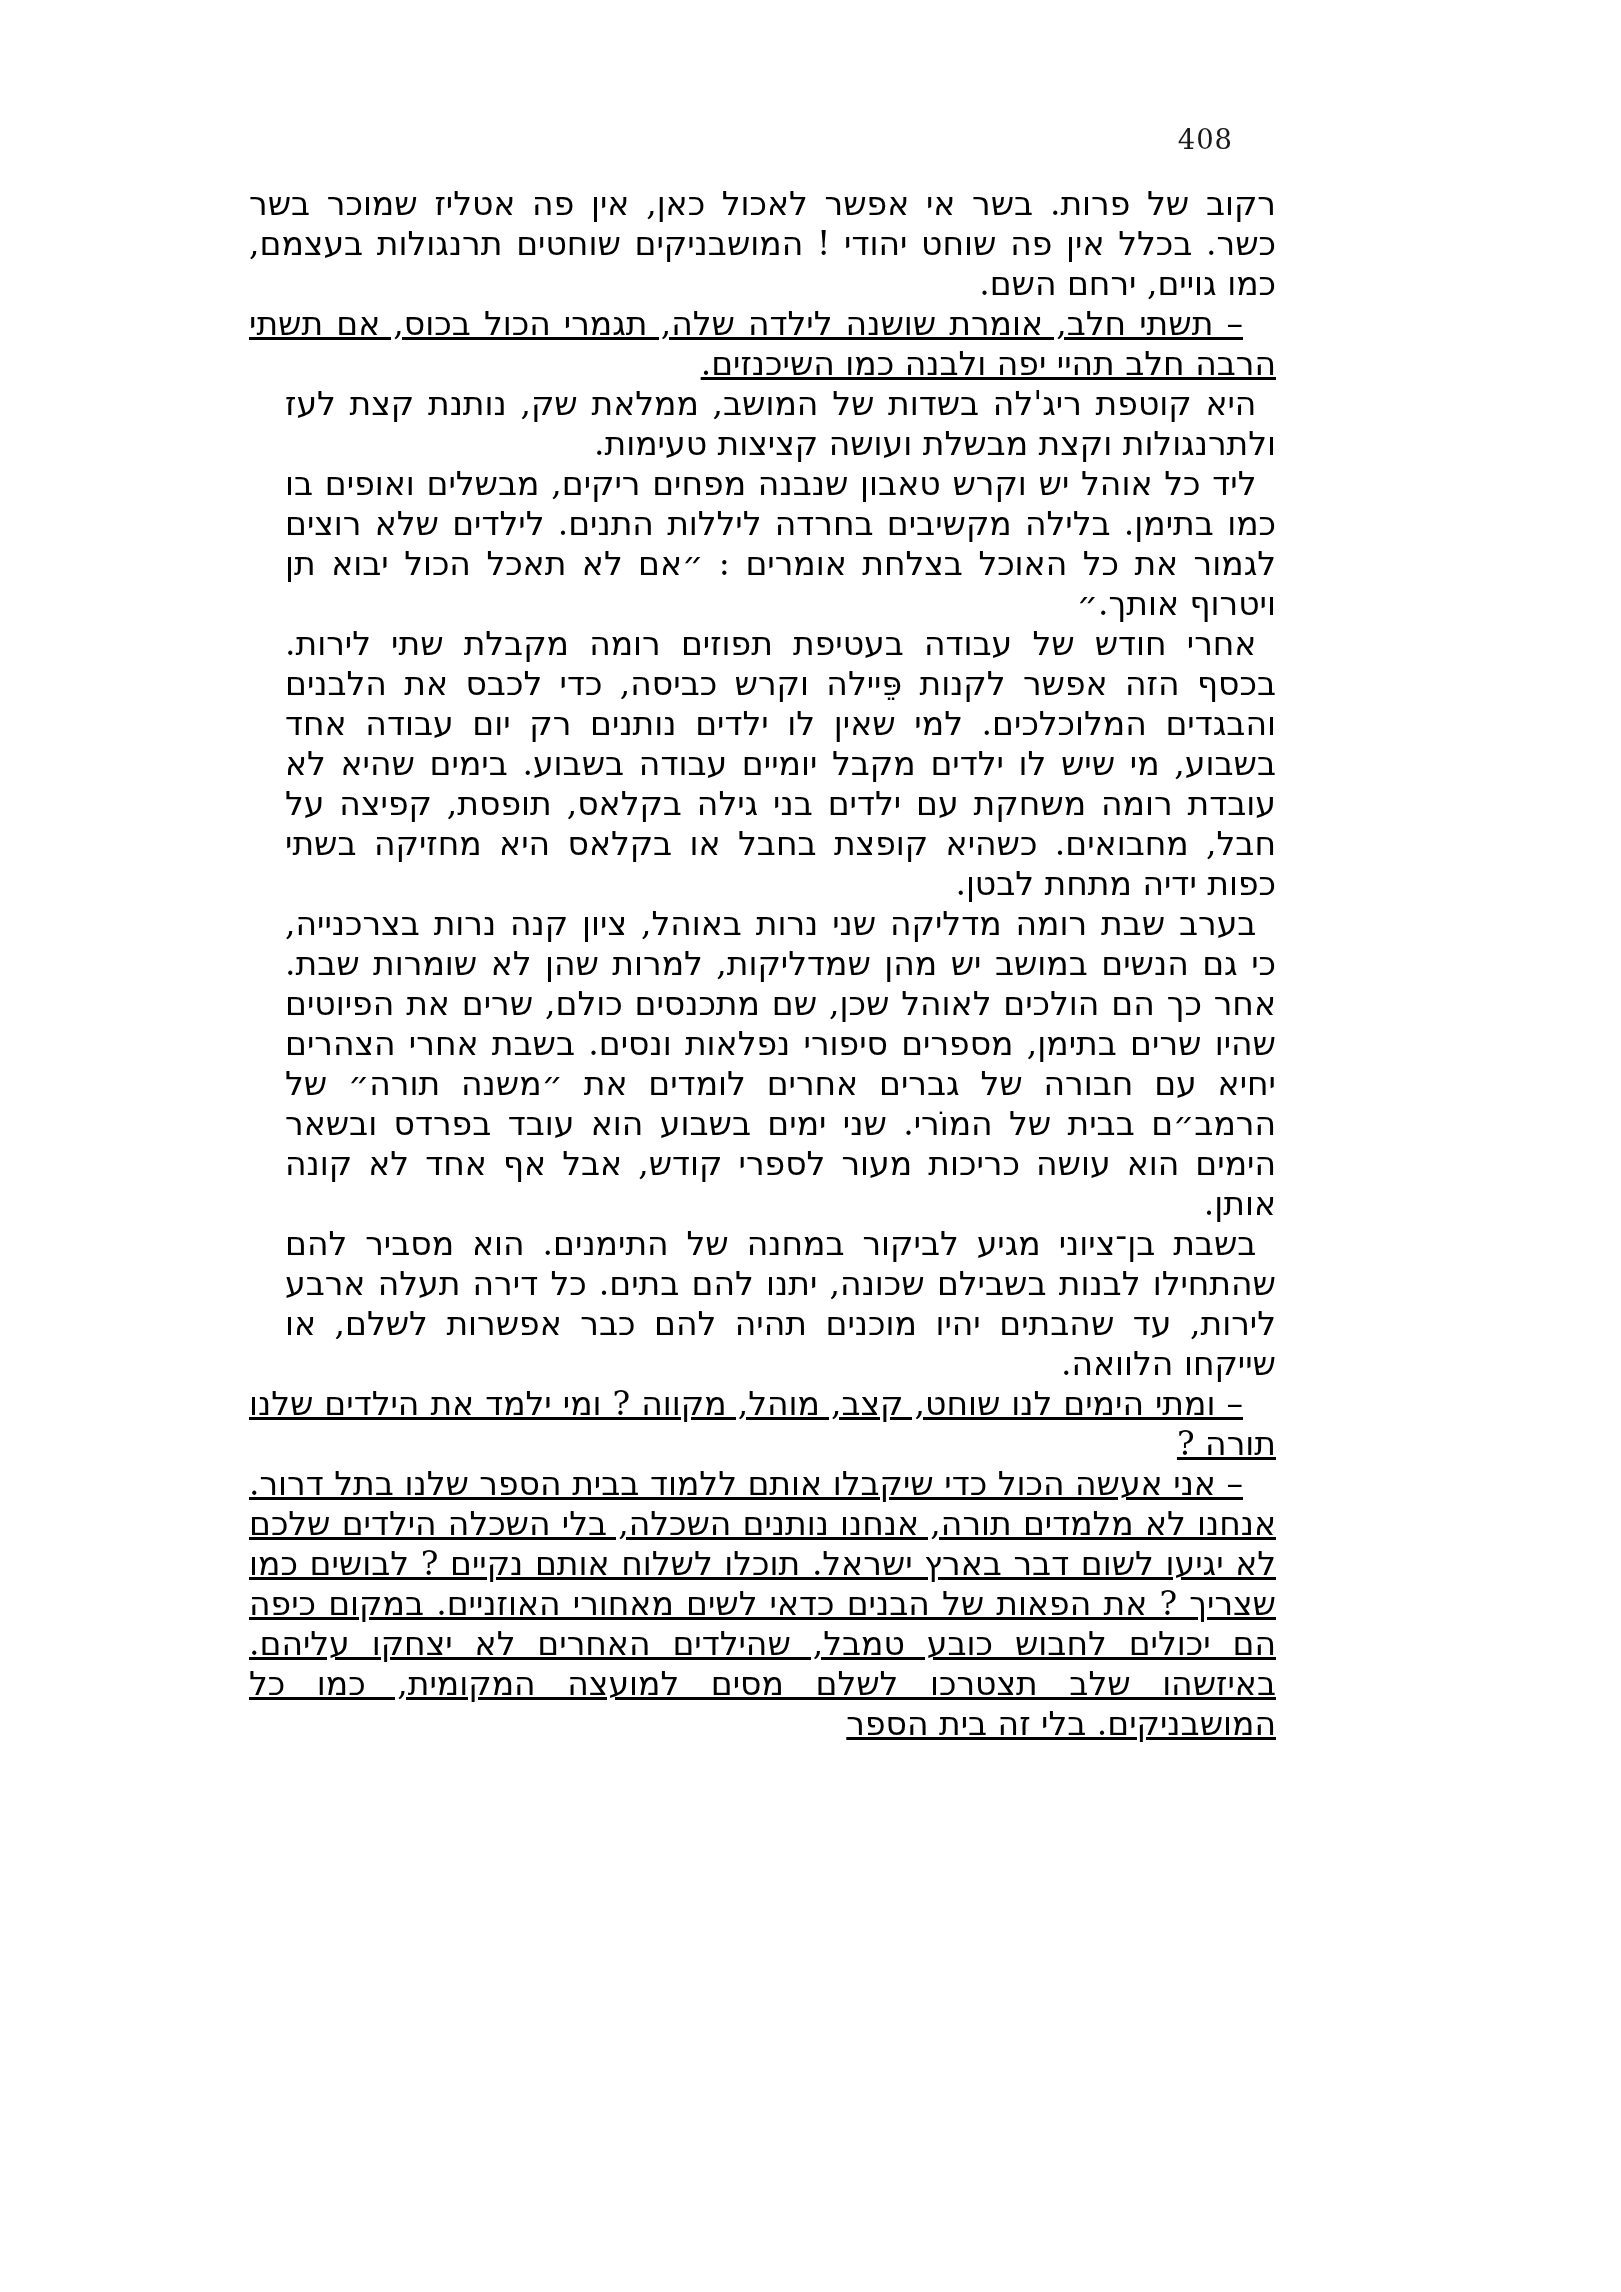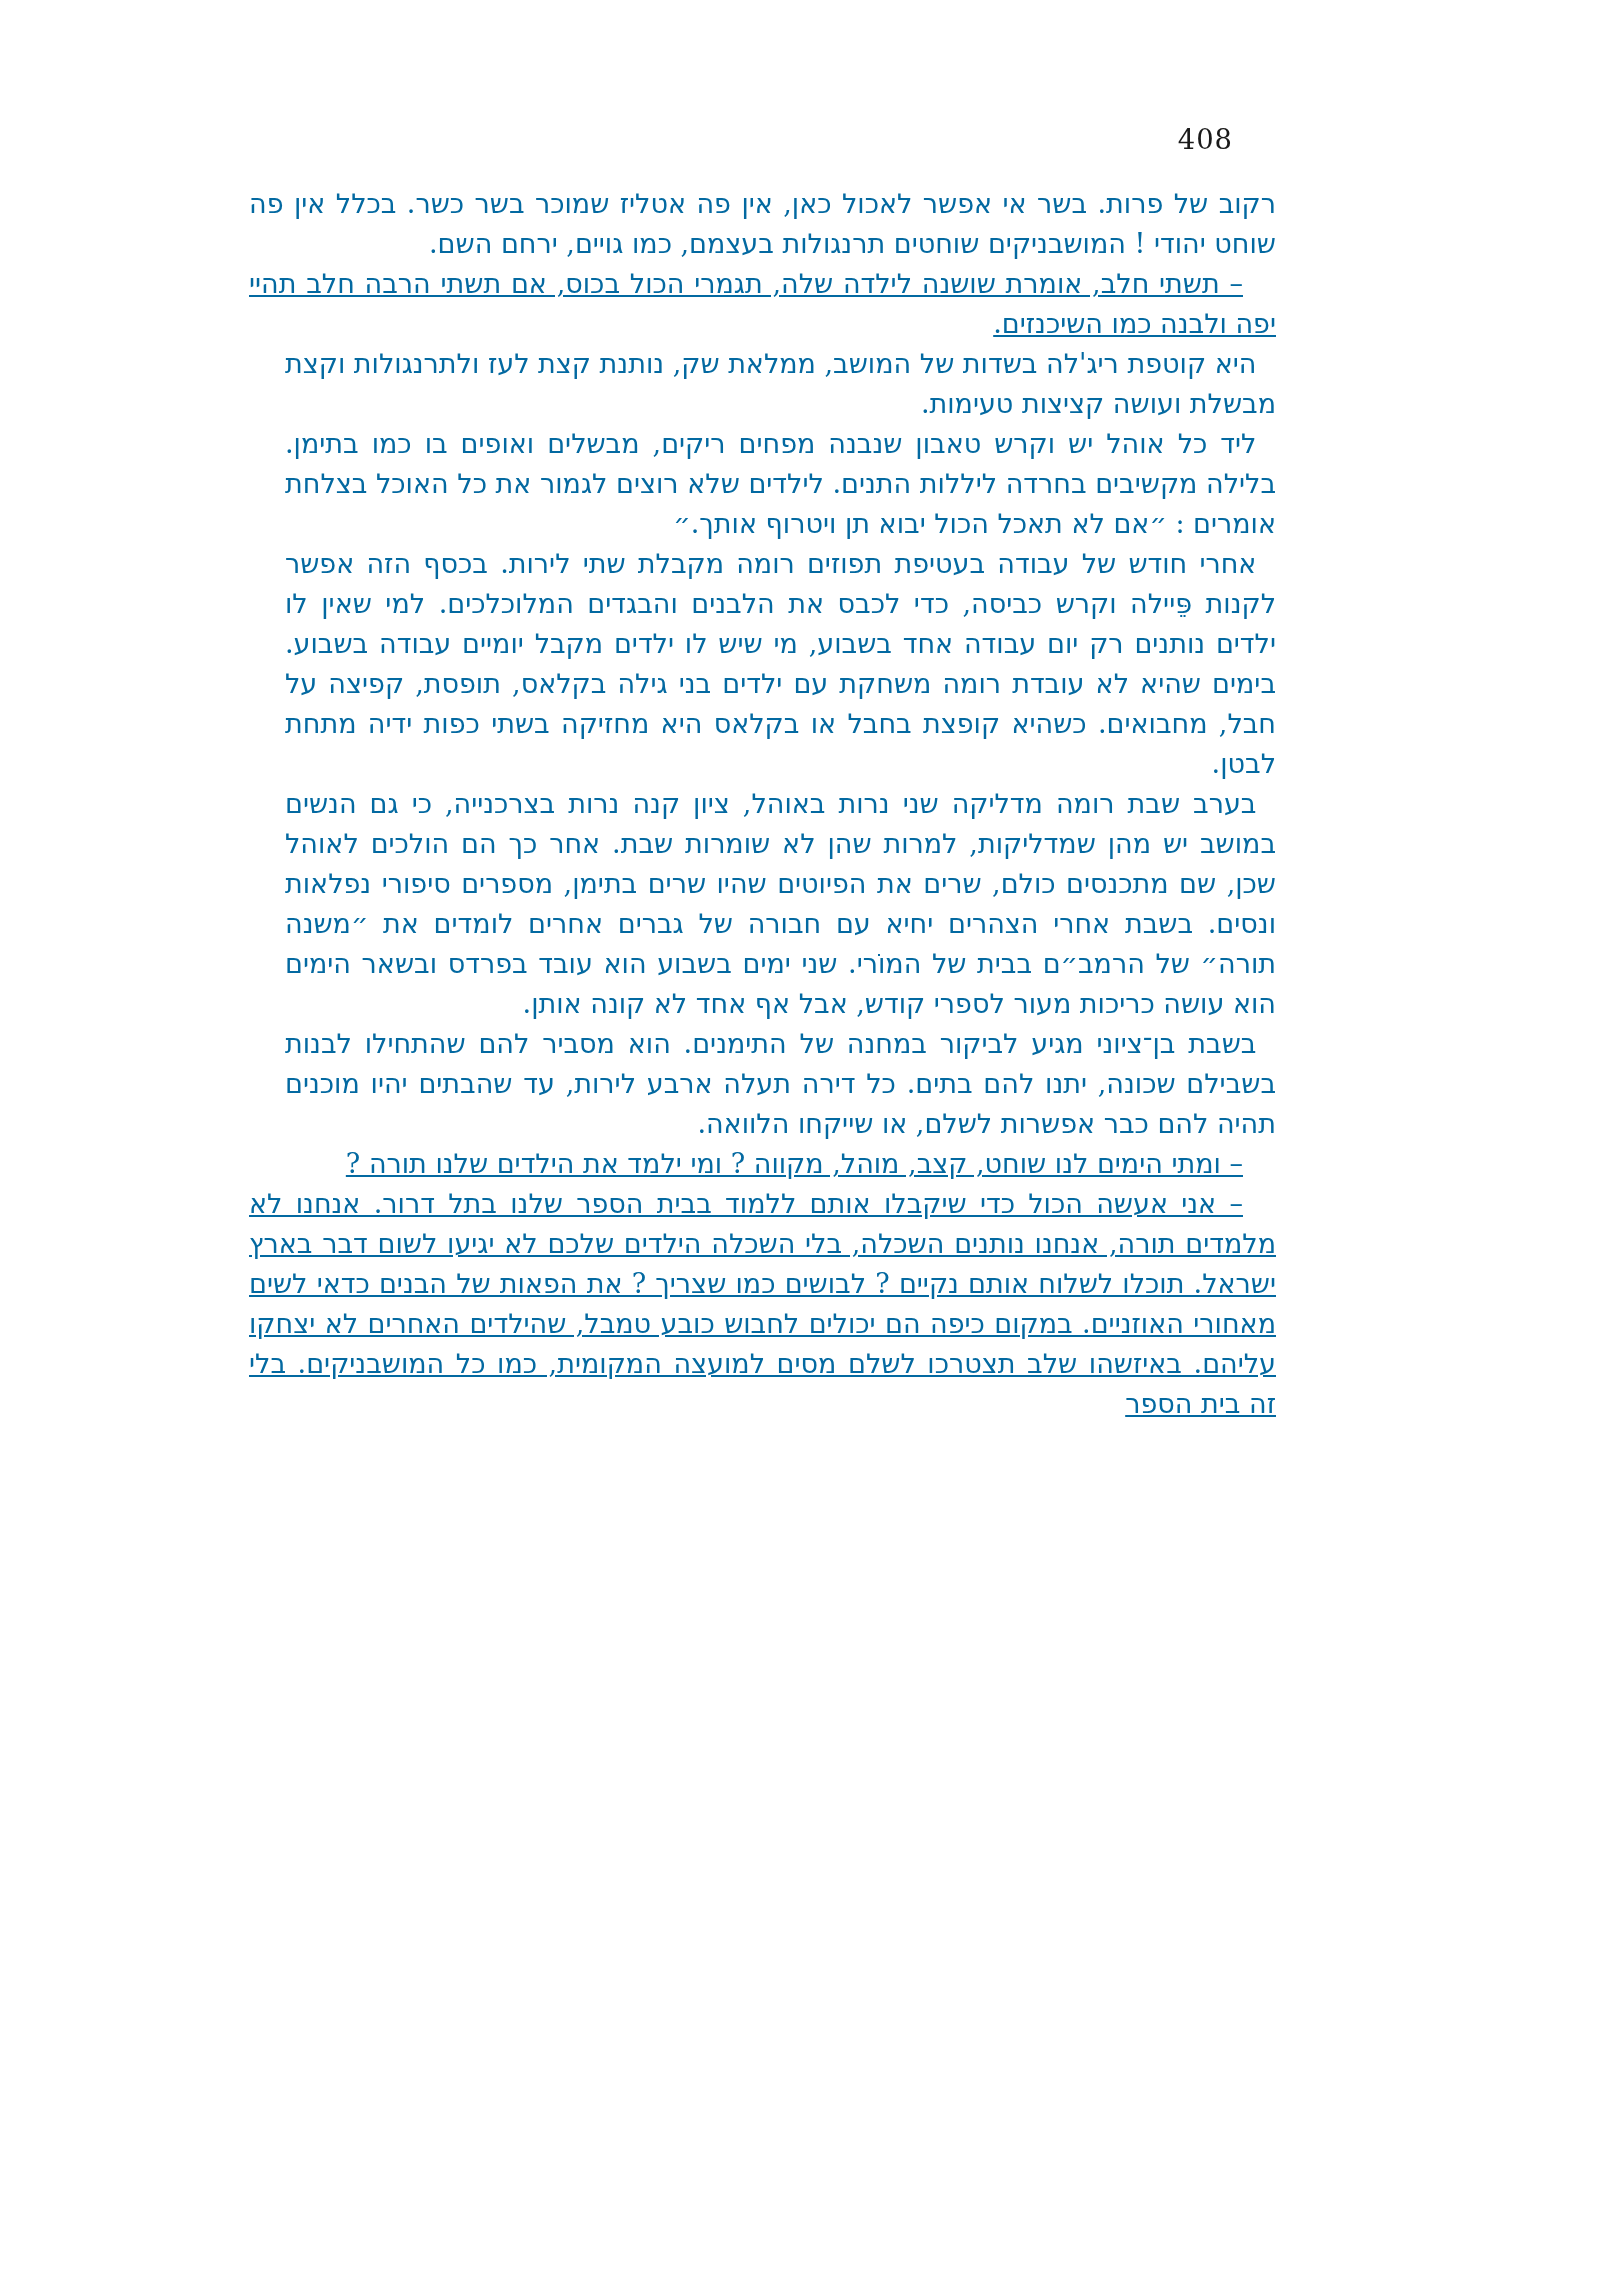--- a/index.html
+++ b/index.html
@@ -26,23 +26,23 @@
     color: #1a1a1a;
   }
   .text-block {
     position: absolute;
     top: 184px;
     right: 345px;
     width: 1027px;
     direction: rtl;
     unicode-bidi: embed;
     text-align: justify;
-    font-size: 27px;
+    font-size: 33px;
     line-height: 40px;
-    color: #0369a1;
+    color: #000000;
   }
   .text-block p {
     margin: 0;
     padding: 0;
   }
   .text-block p.continuation { text-indent: 0; }
   .text-block p.indent       { text-indent: 19.6px; margin-left: 36px; }
   .text-block p.dialogue     { text-indent: 33px; text-decoration: underline; }
 </style>
 </head>

